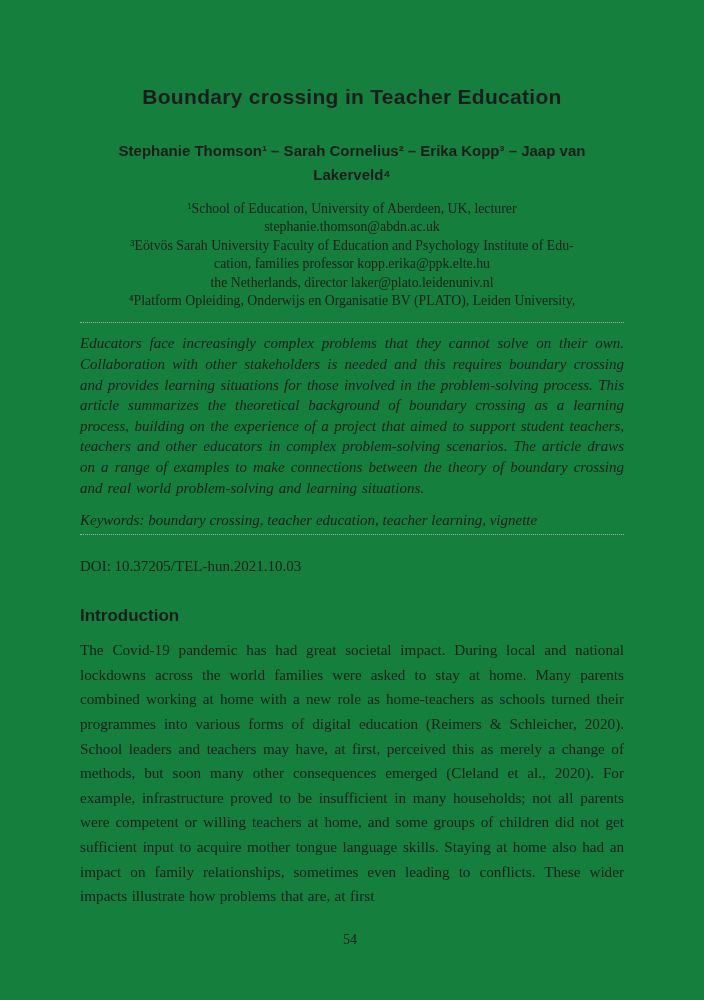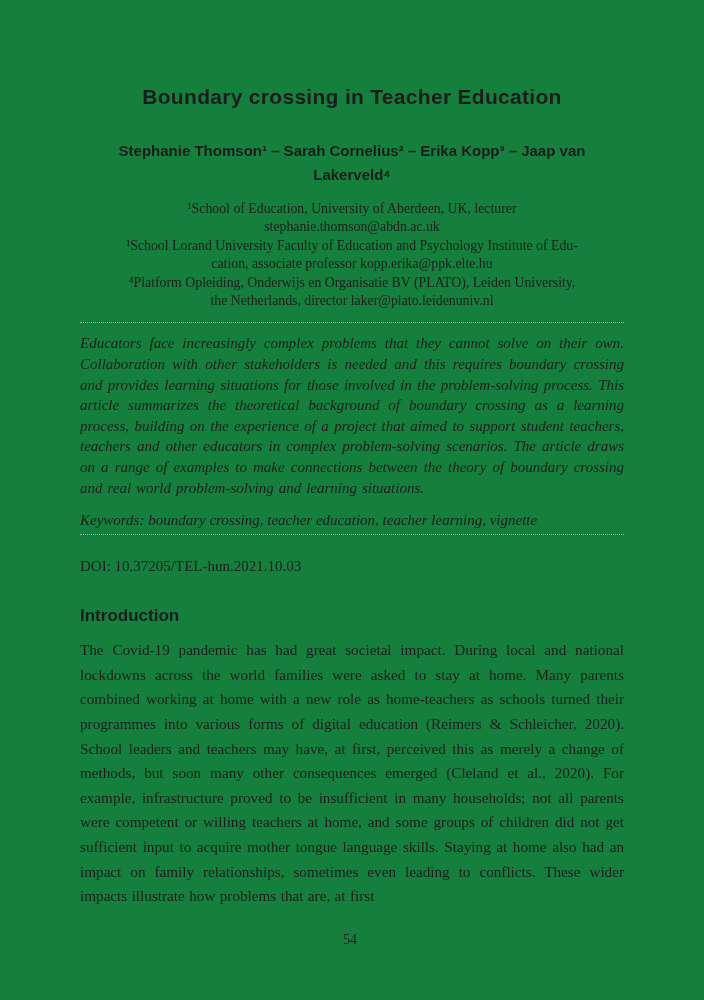--- a/index.html
+++ b/index.html
@@ -99,24 +99,24 @@
 
 <div class="page">
 
   <h1 class="paper-title">Boundary crossing in Teacher Education</h1>
 
   <h2 class="paper-authors">Stephanie Thomson¹ – Sarah Cornelius² – Erika Kopp³ – Jaap van Lakerveld⁴</h2>
 
   <div class="affiliations">
     <div>¹School of Education, University of Aberdeen, UK, lecturer</div>
     <div>stephanie.thomson@abdn.ac.uk</div>
-    <div>¹School Lorand University Faculty of Education and Psychology Institute of Edu-</div>
-    <div>cation, associate professor kopp.erika@ppk.elte.hu</div>
+    <div>³Eötvös Sarah University Faculty of Education and Psychology Institute of Edu-</div>
+    <div>cation, families professor kopp.erika@ppk.elte.hu</div>
+    <div>the Netherlands, director laker@plato.leidenuniv.nl</div>
     <div>⁴Platform Opleiding, Onderwijs en Organisatie BV (PLATO), Leiden University,</div>
-    <div>the Netherlands, director laker@plato.leidenuniv.nl</div>
   </div>
 
   <hr class="rule-dotted">
 
   <p class="abstract">Educators face increasingly complex problems that they cannot solve on their own. Collaboration with other stakeholders is needed and this requires boundary crossing and provides learning situations for those involved in the problem-solving process. This article summarizes the theoretical background of boundary crossing as a learning process, building on the experience of a project that aimed to support student teachers, teachers and other educators in complex problem-solving scenarios. The article draws on a range of examples to make connections between the theory of boundary crossing and real world problem-solving and learning situations.</p>
 
   <p class="keywords">Keywords: boundary crossing, teacher education, teacher learning, vignette</p>
 
   <hr class="rule-dotted below-keywords">
 

